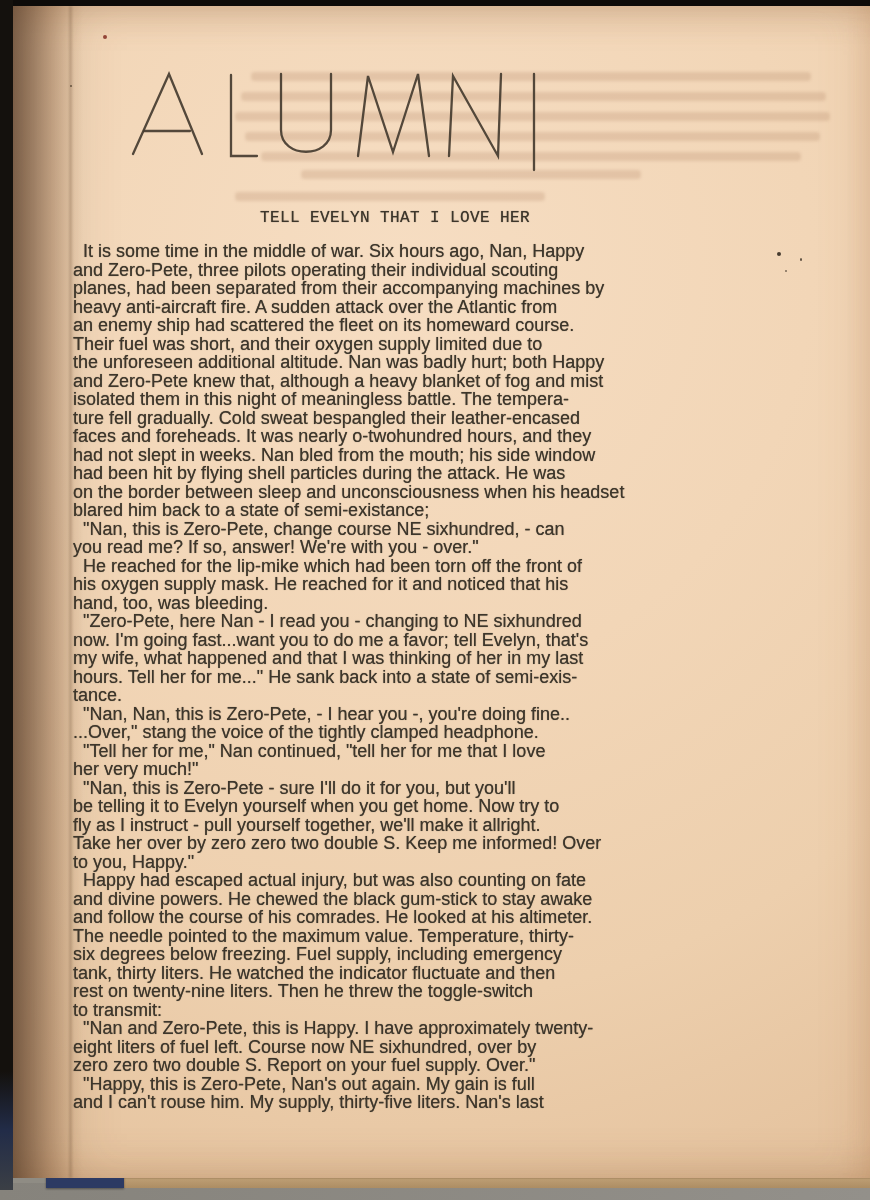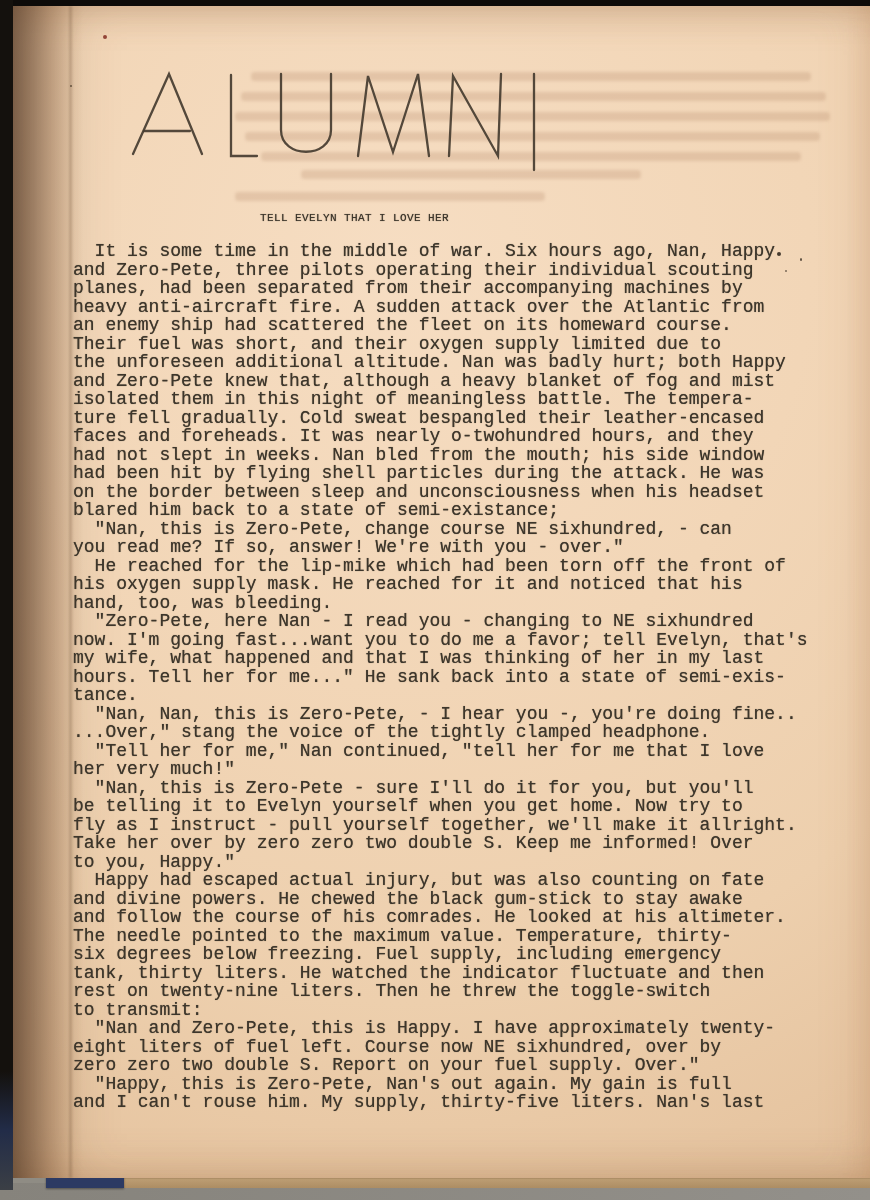--- a/index.html
+++ b/index.html
@@ -63,27 +63,27 @@
     fill:none;stroke:#453c30;stroke-width:2.3;
     stroke-linecap:round;stroke-linejoin:miter;opacity:.92;
   }
   .sr-only{
     position:absolute;width:1px;height:1px;overflow:hidden;
     clip:rect(0 0 0 0);white-space:nowrap;
   }
   
   .story-title{
     position:absolute;left:247px;top:203px;
-    font-size:11px;line-height:18px;color:#3d362b;
+    font-size:16px;line-height:18px;color:#3d362b;
     letter-spacing:.4px;white-space:pre;
     text-shadow:0 0 .9px rgba(61,54,43,.85);
   }
   .story-body{
     position:absolute;left:60px;top:236px;width:780px;
-    margin:0;font-family:Liberation Mono, monospace;
+    margin:0;font-family:Liberation Sans, sans-serif;
     font-size:18px;line-height:18.5px;color:#3d362b;
     white-space:pre;
     text-shadow:0 0 .8px rgba(61,54,43,.8);
   }
   
   .ghost{
     position:absolute;height:9px;border-radius:4px;
     background:rgba(158,108,82,.20);filter:blur(1.6px);
   }
   

